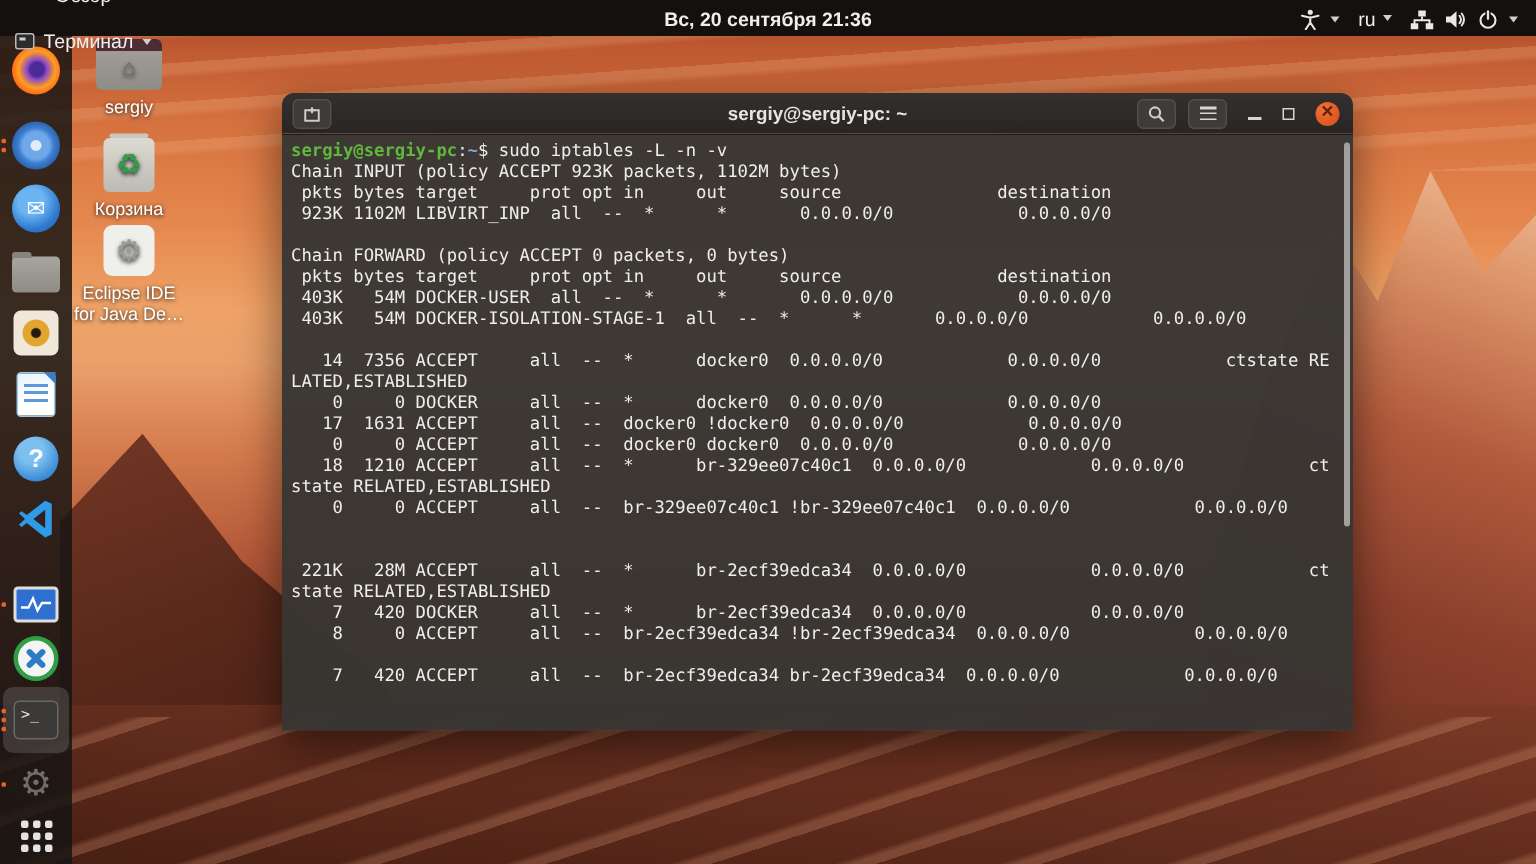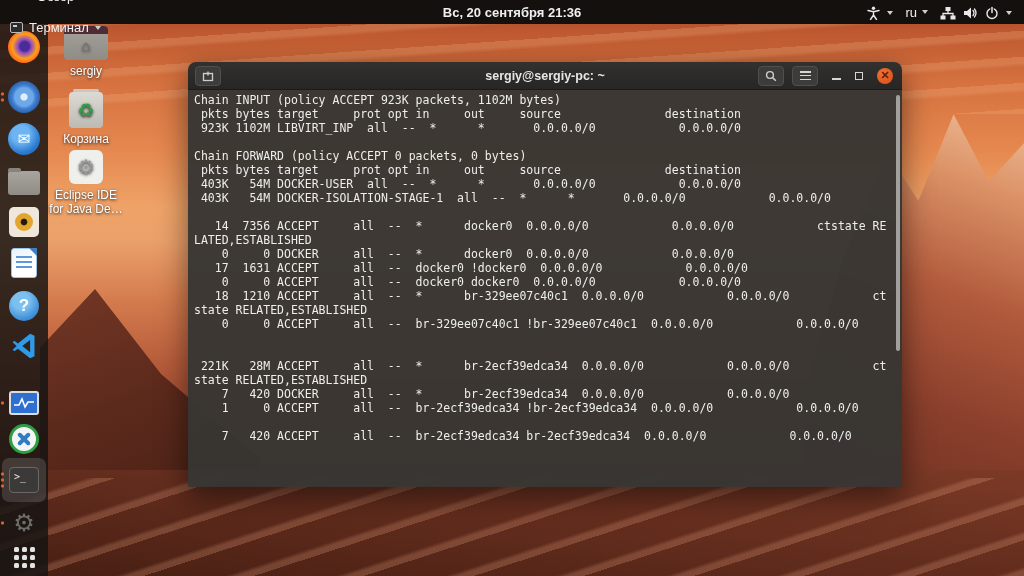--- a/index.html
+++ b/index.html
@@ -291,20 +291,21 @@
       </div>
       <div class="ctl-min"></div>
       <div class="ctl-max"></div>
       <div class="ctl-close">
           <span>✕</span>
         </div>
     </div>
   </div>
 
   <div class="term-body">
+    <div class="tline"><span class="p-user">sergiy@sergiy-pc</span><span>:</span><span class="p-path">~</span><span>$ sudo iptables -L -n -v</span></div>
     <div class="tline">Chain INPUT (policy ACCEPT 923K packets, 1102M bytes)</div>
     <div class="tline"> pkts bytes target     prot opt in     out     source               destination</div>
     <div class="tline"> 923K 1102M LIBVIRT_INP  all  --  *      *       0.0.0.0/0            0.0.0.0/0</div>
     <div class="tline"></div>
     <div class="tline">Chain FORWARD (policy ACCEPT 0 packets, 0 bytes)</div>
     <div class="tline"> pkts bytes target     prot opt in     out     source               destination</div>
     <div class="tline"> 403K   54M DOCKER-USER  all  --  *      *       0.0.0.0/0            0.0.0.0/0</div>
     <div class="tline"> 403K   54M DOCKER-ISOLATION-STAGE-1  all  --  *      *       0.0.0.0/0            0.0.0.0/0</div>
     <div class="tline"></div>
     <div class="tline">   14  7356 ACCEPT     all  --  *      docker0  0.0.0.0/0            0.0.0.0/0            ctstate RE</div>
@@ -313,18 +314,18 @@
     <div class="tline">   17  1631 ACCEPT     all  --  docker0 !docker0  0.0.0.0/0            0.0.0.0/0</div>
     <div class="tline">    0     0 ACCEPT     all  --  docker0 docker0  0.0.0.0/0            0.0.0.0/0</div>
     <div class="tline">   18  1210 ACCEPT     all  --  *      br-329ee07c40c1  0.0.0.0/0            0.0.0.0/0            ct</div>
     <div class="tline">state RELATED,ESTABLISHED</div>
     <div class="tline">    0     0 ACCEPT     all  --  br-329ee07c40c1 !br-329ee07c40c1  0.0.0.0/0            0.0.0.0/0</div>
     <div class="tline"></div>
     <div class="tline"></div>
     <div class="tline"> 221K   28M ACCEPT     all  --  *      br-2ecf39edca34  0.0.0.0/0            0.0.0.0/0            ct</div>
     <div class="tline">state RELATED,ESTABLISHED</div>
     <div class="tline">    7   420 DOCKER     all  --  *      br-2ecf39edca34  0.0.0.0/0            0.0.0.0/0</div>
-    <div class="tline">    1     0 ACCEPT     all  --  br-2ecf39edca34 !br-2ecf39edca34  0.0.0.0/0            0.0.0.0/0</div>
+    <div class="tline">    8     0 ACCEPT     all  --  br-2ecf39edca34 !br-2ecf39edca34  0.0.0.0/0            0.0.0.0/0</div>
     <div class="tline"></div>
     <div class="tline">    7   420 ACCEPT     all  --  br-2ecf39edca34 br-2ecf39edca34  0.0.0.0/0            0.0.0.0/0</div>
     <div class="scrollbar"></div>
   </div>
 </div>
 
 </body></html>

